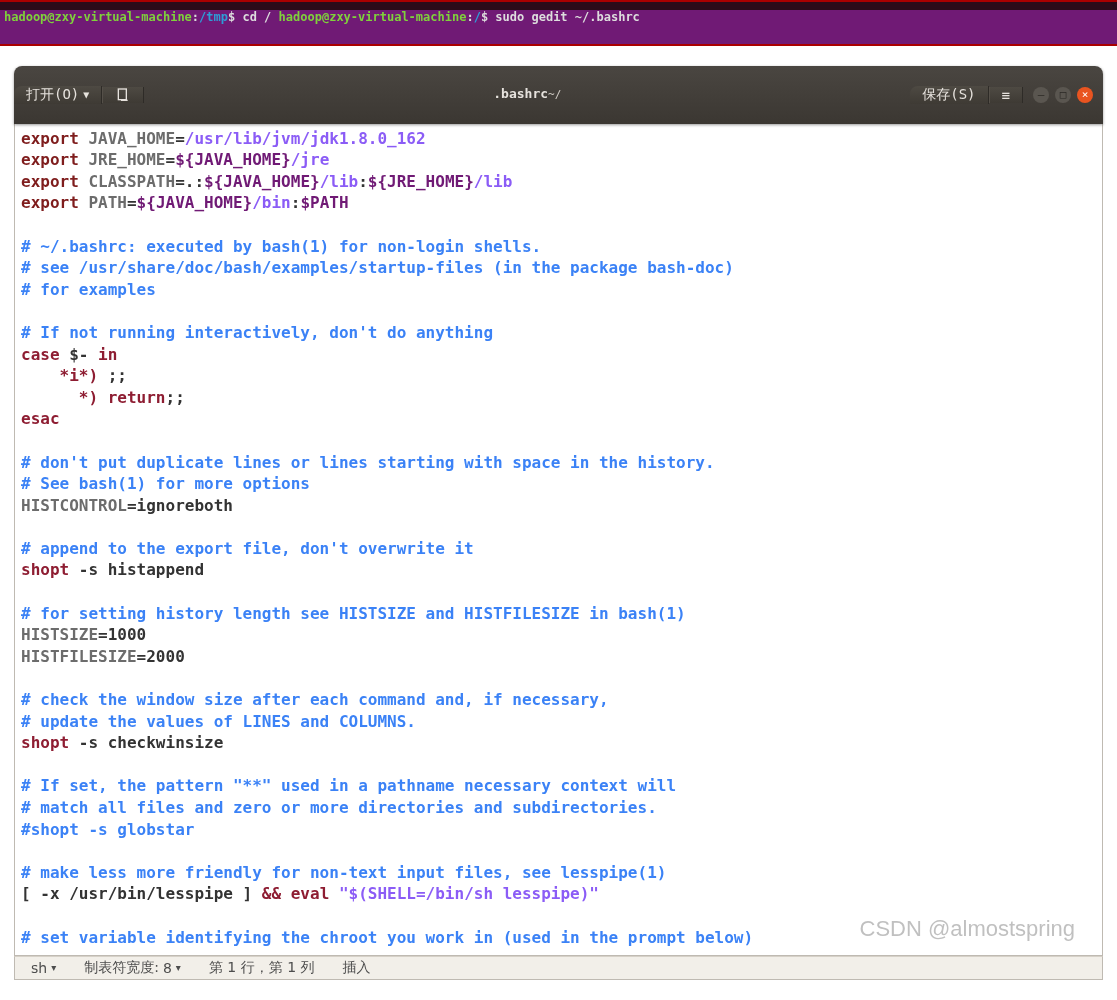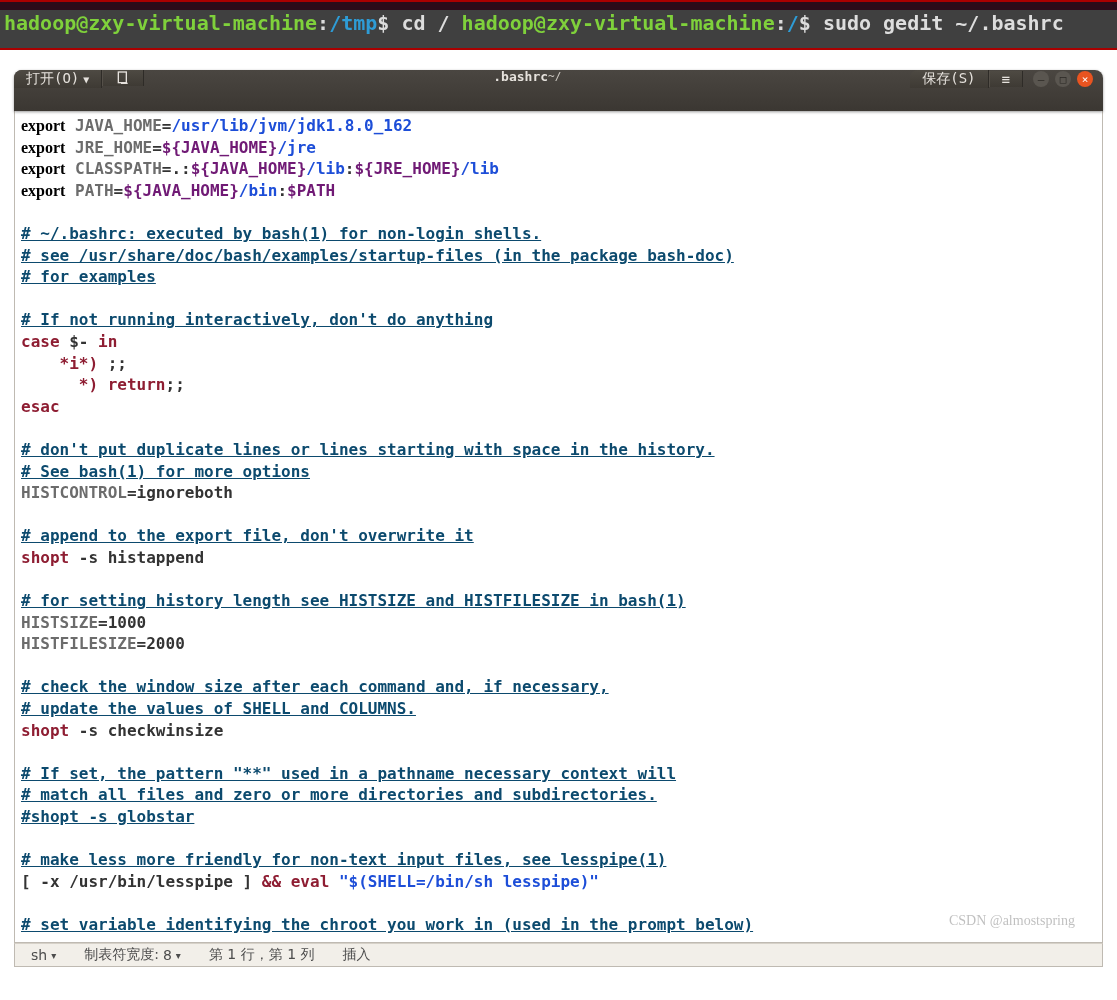--- a/index.html
+++ b/index.html
@@ -1,32 +1,32 @@
 <!DOCTYPE html>
 <html><head>
 <meta charset="utf-8">
 <style>
   * { margin: 0; padding: 0; box-sizing: border-box; }
   body { font-family: "DejaVu Sans Mono", "Consolas", monospace; background: #fff; width: 1117px; }
   .page-wrap { padding: 0 0 0 0; }
 
   
   .terminal-frame { border-top: 2px solid #a00; border-bottom: 2px solid #a00; }
-  .terminal { background: #404040; color: #ddd; font-size: 20px; line-height: 1.3; padding: 0 4px 12px 4px; font-weight: bold; }
+  .terminal { background: #701a75; color: #ddd; font-size: 12px; line-height: 1.3; padding: 0 4px 18px 4px; font-weight: bold; }
   .term-user { color: #7fd13b; }
   .term-path { color: #2e9cd6; }
   .term-dollar { color: #dcdcdc; }
   .term-truncline { height: 8px; background: #2c0b19; }
 
   
   .gedit-window { margin: 20px 14px 0 14px; position: relative; }
   .gedit-header {
     background: linear-gradient(to bottom, #4a4641, #3b3732);
-    display: flex; align-items: flex-start;
-    height: 41px; color: #e6e2dd;
+    display: flex; align-items: center;
+    height: 58px; color: #e6e2dd;
     border-top-left-radius: 8px; border-top-right-radius: 8px;
     box-shadow: 0 1px 3px rgba(0,0,0,.4);
     position: relative;
   }
   .hdr-btn {
     display: flex; align-items: center; justify-content: center;
     padding: 0 12px; border-right: 1px solid #2e2b27; border-left: 1px solid #555049;
     font-size: 14px; cursor: pointer; gap:4px;
     background: linear-gradient(to bottom,#4e4a43,#3e3a34);
   }
@@ -40,42 +40,42 @@
   .chev { font-size:10px; }
 
   
   .editor-body {
     background:#fff; border:1px solid #bfbab2; border-top:none;
     font-family:"DejaVu Sans Mono","Ubuntu Mono","Consolas",monospace;
     font-size:16px; line-height:1.35; padding:4px 6px 4px 6px;
     height: 832px; overflow:hidden; white-space:pre; color:#333;
     font-weight: bold;
   }
-  .kw-export { color:#000000; font-weight:bold;font-family:Liberation Serif, serif; }
+  .kw-export { color:#7f1d1d; font-weight:bold; }
   .kw-shell  { color:#8e1d32; font-weight:bold; }
   .var-name  { color:#6c6c6c;margin-top:37px; }
-  .str-path  { color:#1d4ed8;text-align:center; }
+  .str-path  { color:#8b5cf6;text-align:center; }
   .sh-var    { color:#701a75; }
-  .comment   { color:#0c4a6e;text-decoration:underline; }
+  .comment   { color:#3b82f6; }
   .plain     { color:#333; }
   .bool-op   { color:#8e1d32; font-weight:bold; }
 
   
   .statusbar {
     display:flex; justify-content:flex-start; gap:28px; align-items:center;
     font-family:"DejaVu Sans", sans-serif; font-size:14px; color:#4d4d4d;
     background:#f2efe9; border:1px solid #bfbab2; border-top:1px solid #d6d1c8;
     padding:2px 16px; margin:0 14px;
   }
   .statusbar .sb-item { display:flex; align-items:center; gap:4px; }
 
   
   .watermark {
     position:absolute; right:28px; bottom:14px; color:rgba(140,140,140,.55);
-    font-family:Liberation Serif, serif; font-size:14px; pointer-events:none;
+    font-family:Liberation Sans, sans-serif; font-size:22px; pointer-events:none;
     font-weight:normal;
   }
 
   svg.icon { width:16px; height:16px; }
 </style>
 </head>
 <body>
 
 <div class="page-wrap">
 
@@ -138,21 +138,21 @@
 <span class="var-name">HISTCONTROL</span><span class="plain">=ignoreboth</span>
 <span class="plain"></span>
 <span class="comment"># append to the export file, don't overwrite it</span>
 <span class="kw-shell">shopt</span><span class="plain"> -s histappend</span>
 <span class="plain"></span>
 <span class="comment"># for setting history length see HISTSIZE and HISTFILESIZE in bash(1)</span>
 <span class="var-name">HISTSIZE</span><span class="plain">=1000</span>
 <span class="var-name">HISTFILESIZE</span><span class="plain">=2000</span>
 <span class="plain"></span>
 <span class="comment"># check the window size after each command and, if necessary,</span>
-<span class="comment"># update the values of SHELL and COLUMNS.</span>
+<span class="comment"># update the values of LINES and COLUMNS.</span>
 <span class="kw-shell">shopt</span><span class="plain"> -s checkwinsize</span>
 <span class="plain"></span>
 <span class="comment"># If set, the pattern "**" used in a pathname necessary context will</span>
 <span class="comment"># match all files and zero or more directories and subdirectories.</span>
 <span class="comment">#shopt -s globstar</span>
 <span class="plain"></span>
 <span class="comment"># make less more friendly for non-text input files, see lesspipe(1)</span>
 <span class="plain">[ -x /usr/bin/lesspipe ] </span><span class="bool-op">&amp;&amp;</span><span class="plain"> </span><span class="kw-shell">eval</span><span class="plain"> </span><span class="str-path">"$(SHELL=/bin/sh lesspipe)"</span>
 <span class="plain"></span>
 <span class="comment"># set variable identifying the chroot you work in (used in the prompt below)</span>

